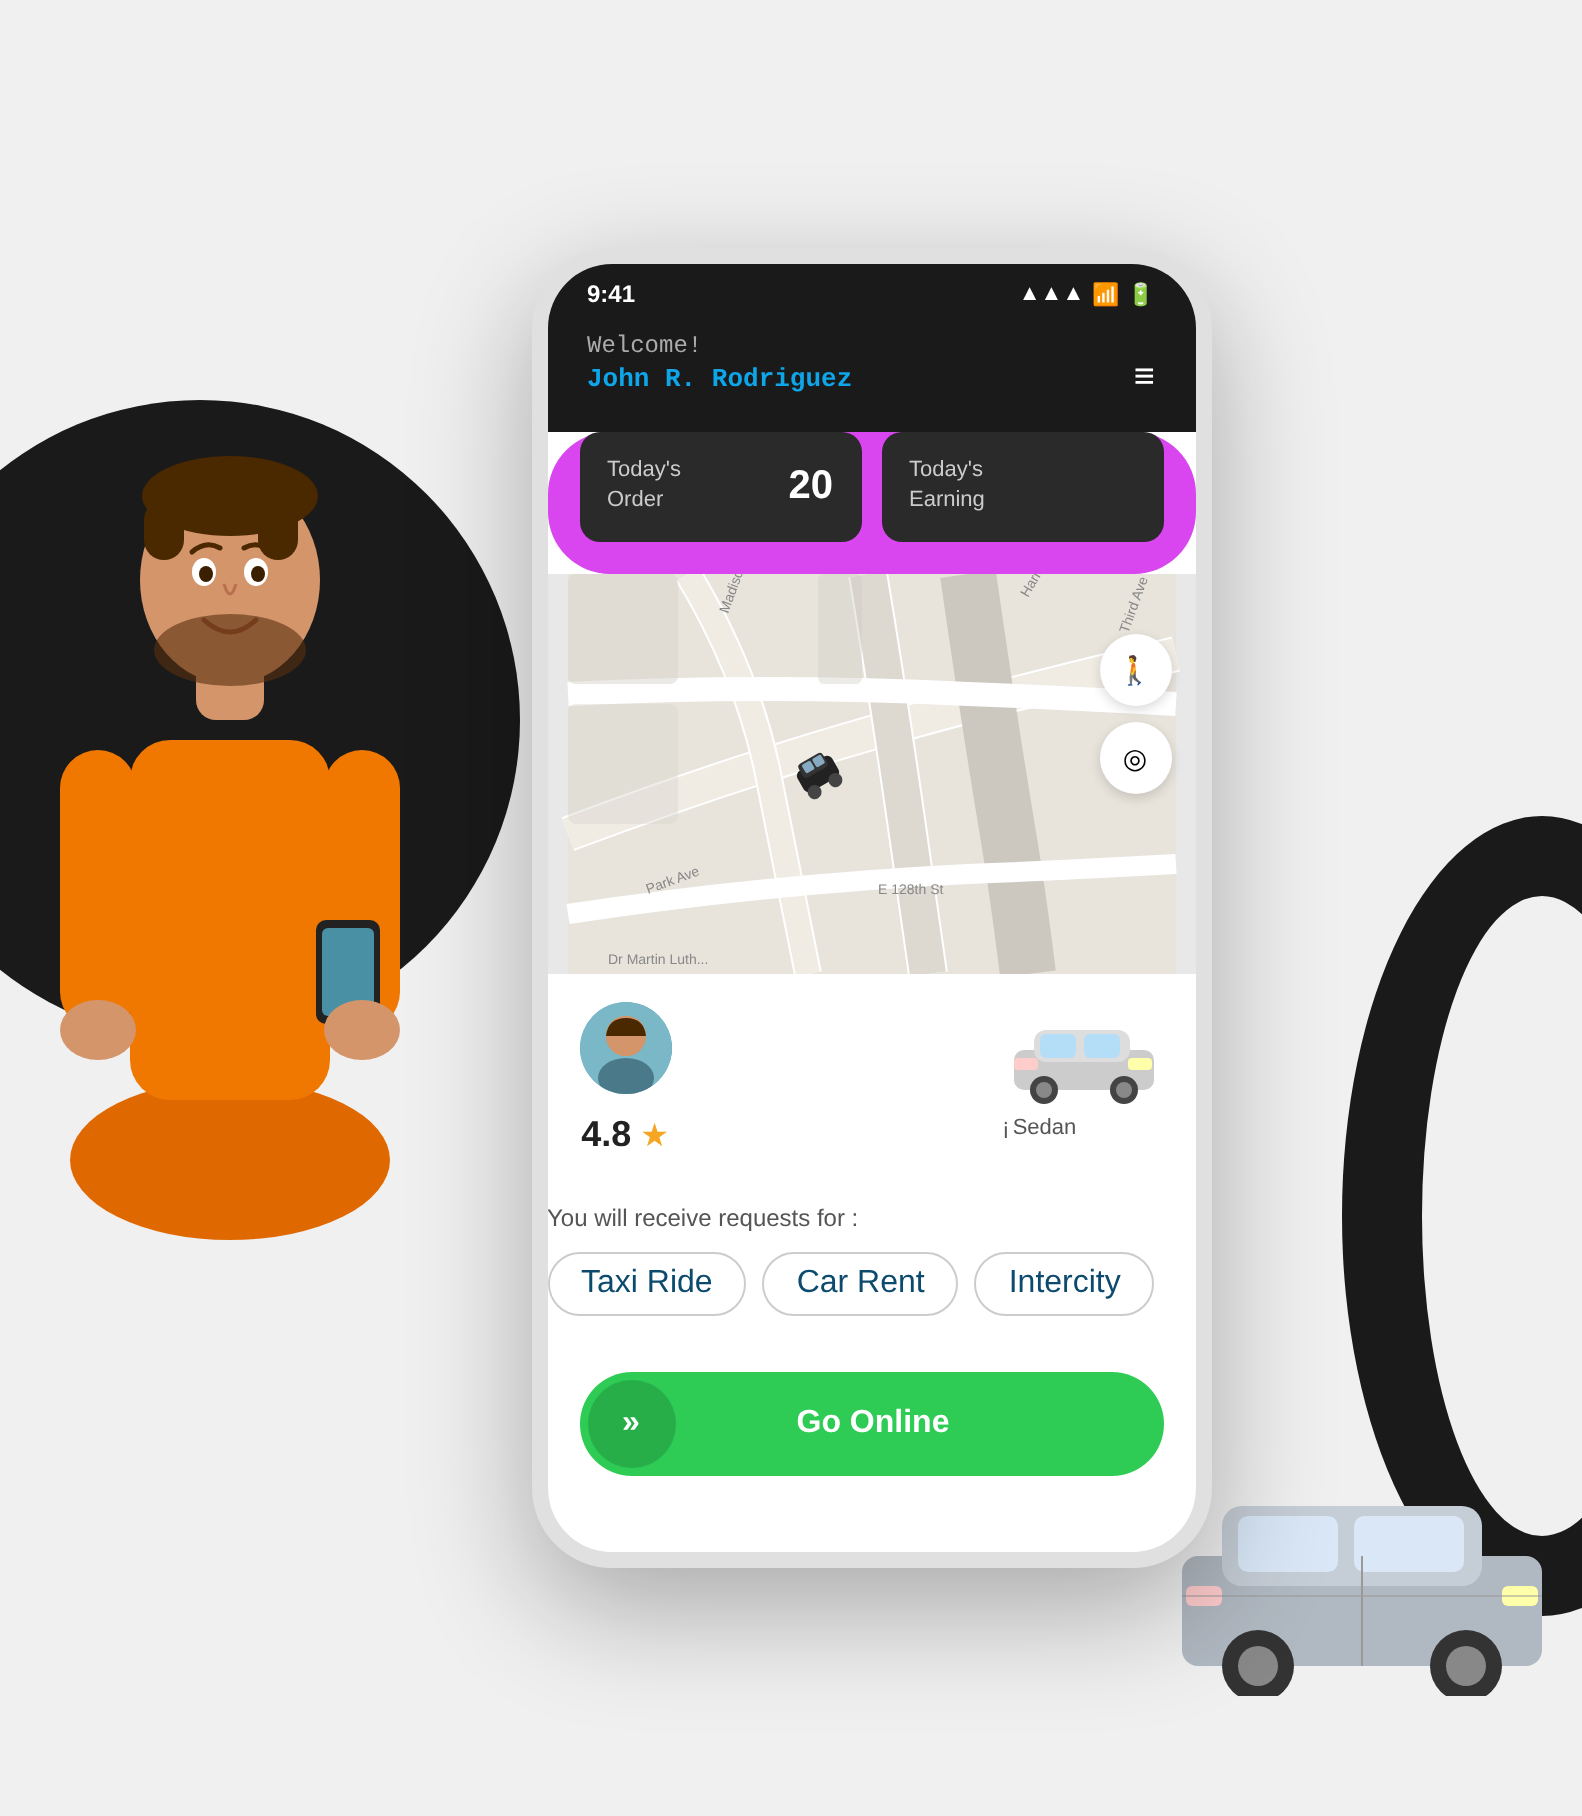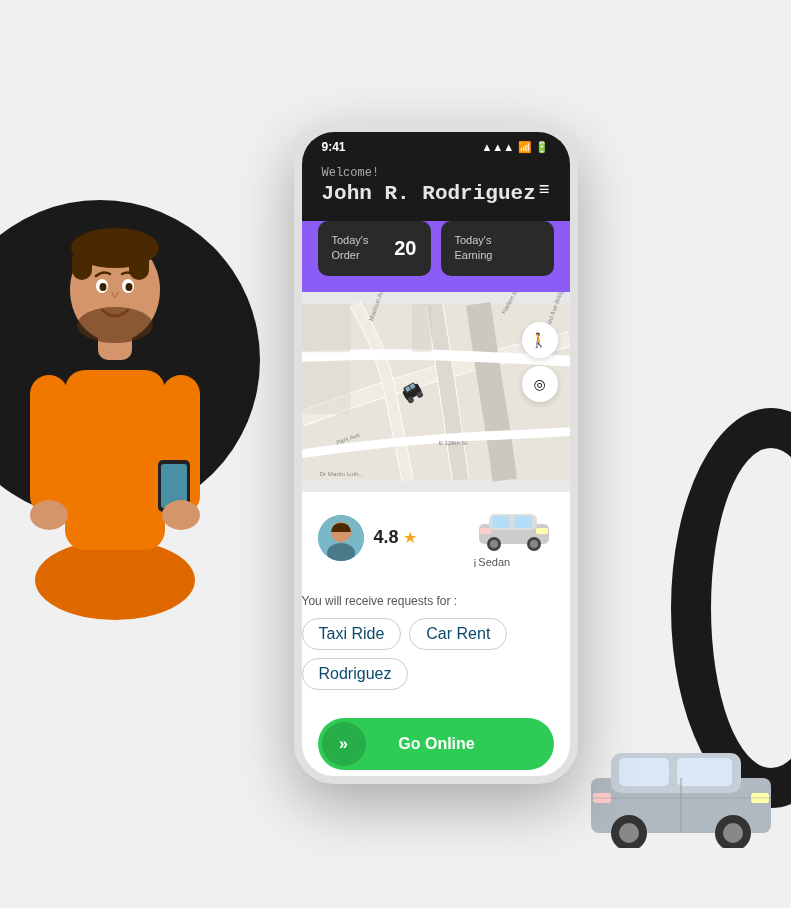--- a/index.html
+++ b/index.html
@@ -44,21 +44,21 @@
       bottom: 40px;
       width: 200px;
       height: 150px;
       z-index: 2;
     }
 
     
     .phone {
       position: relative;
       z-index: 3;
-      width: 284px;
+      width: 340px;
       height: 660px;
       background: #fff;
       border-radius: 40px;
       box-shadow: 0 20px 60px rgba(0,0,0,0.3);
       overflow: hidden;
       border: 8px solid #e0e0e0;
       margin-left: 80px;
     }
 
     
@@ -88,36 +88,37 @@
       justify-content: space-between;
       align-items: flex-start;
       font-family: Liberation Mono, monospace;
     }
     .welcome-text {
       font-size: 12px;
       color: #aaa;
       margin-bottom: 2px;
     }
     .user-name {
-      font-size: 21px;
+      font-size: 13px;
       font-weight: 700;
-      color: #e5e5e5;
+      color: #0ea5e9;
     }
     .menu-icon {
       color: #fff;
       font-size: 18px;
       margin-top: 14px;
     }
 
     
     .stats-row {
-      background: #8b5cf6;
+      background: #d946ef;
       display: flex;
       gap: 10px;
       padding: 0 16px 16px;
+      border-radius: 31px;
     }
     .stat-card {
       flex: 1;
       background: #2a2a2a;
       border-radius: 10px;
       padding: 12px 14px;
       display: flex;
       justify-content: space-between;
       align-items: center;
     }
@@ -167,20 +168,21 @@
       background: #fff;
       padding: 14px 16px;
       display: flex;
       justify-content: space-between;
       align-items: center;
     }
     .driver-left {
       display: flex;
       align-items: center;
       gap: 10px;
+      flex-direction: column;
     }
     .driver-avatar {
       width: 46px;
       height: 46px;
       border-radius: 50%;
       background: linear-gradient(135deg, #6eb5d4, #4a90a4);
       display: flex;
       align-items: center;
       justify-content: center;
       overflow: hidden;
@@ -452,21 +454,21 @@
         <span>Sedan</span>
       </div>
     </div>
   </div>
 
   <div class="request-section">
     <div class="request-label">You will receive requests for :</div>
     <div class="tags-row">
       <div class="tag">Taxi Ride</div>
       <div class="tag">Car Rent</div>
-      <div class="tag">Rodriguez</div>
+      <div class="tag">Intercity</div>
     </div>
   </div>
 
   <div class="go-online-btn">
     <div class="btn-icon-box">
       <span class="btn-chevrons">»</span>
     </div>
     <span class="btn-label">Go Online</span>
   </div>
 

